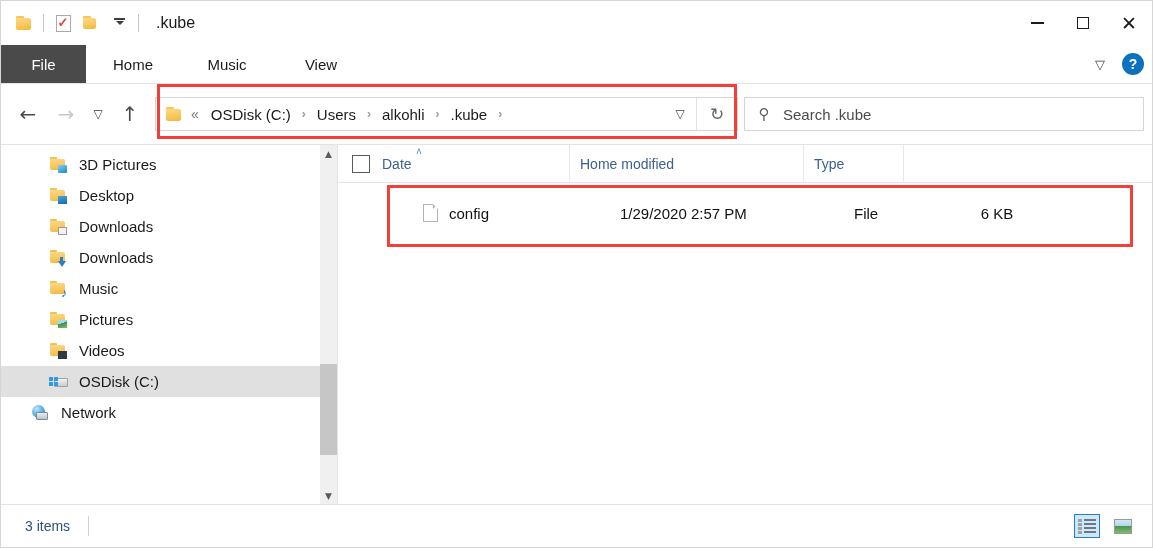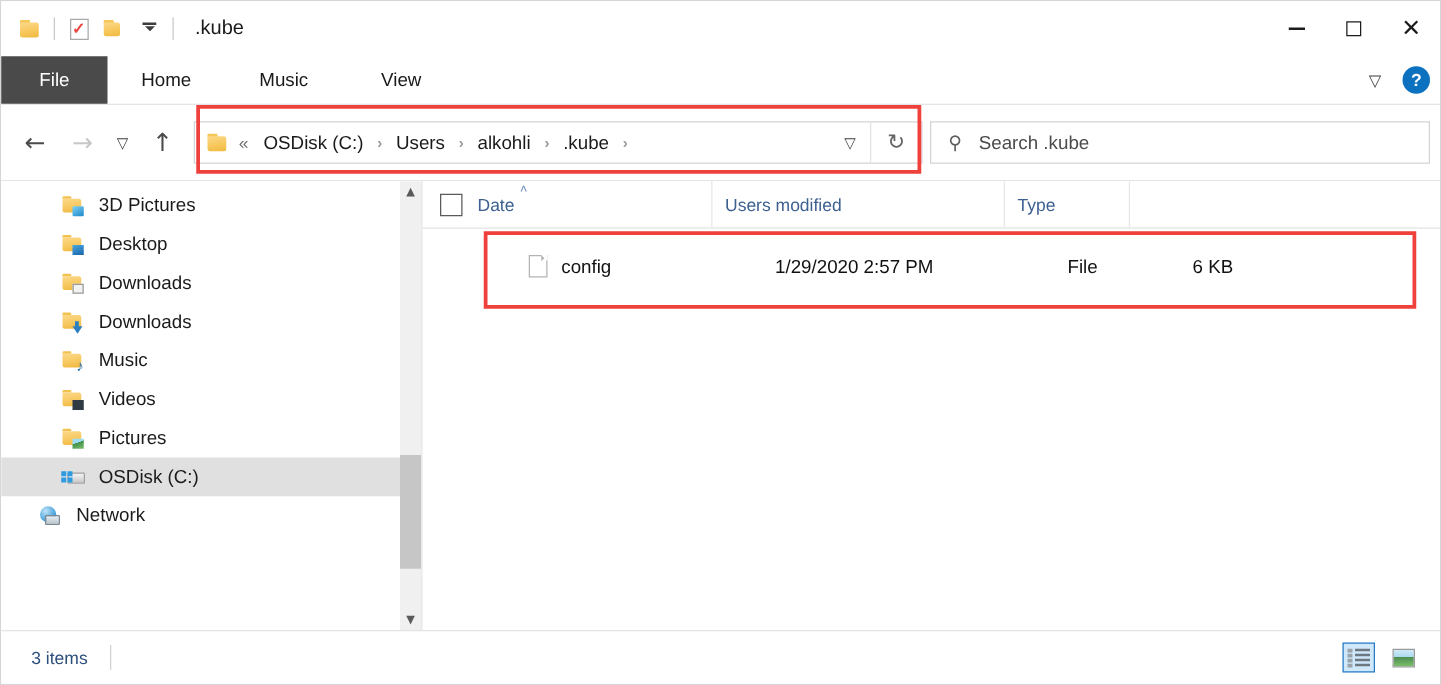--- a/index.html
+++ b/index.html
@@ -565,21 +565,21 @@
   }
   .cell {
     display: flex;
     align-items: center;
     height: 34px;
     box-sizing: border-box;
   }
   .cell.c-name { width: 232px; padding-left: 0; }
   .cell.c-date { width: 234px; padding-left: 10px; }
   .cell.c-type { width: 100px; padding-left: 10px; }
-  .cell.c-size { width: 133px; padding-left: 10px; justify-content: flex-start; padding-right: 37px; }
+  .cell.c-size { width: 133px; padding-left: 10px; justify-content: center; padding-right: 37px; }
   .file-ico {
     width: 15px; height: 18px;
     margin: 0 11px 0 45px;
     flex: none;
     position: relative;
     background: #ffffff;
     border: 1px solid #b4b4b4;
     box-sizing: border-box;
   }
   .file-ico::after {
@@ -791,31 +791,31 @@
           <span class="nav-ico">
               <span class="nf"></span>
               <span class="music-note">♪</span>
             </span>
           <span class="nav-label">Music</span>
         </div>
 
         <div class="navitem">
           <span class="nav-ico">
               <span class="nf"></span>
+              <span class="nf-badge b-pic"></span>
+            </span>
+          <span class="nav-label">Pictures</span>
+        </div>
+
+        <div class="navitem">
+          <span class="nav-ico">
+              <span class="nf"></span>
               <span class="nf-badge b-vid"></span>
             </span>
           <span class="nav-label">Videos</span>
-        </div>
-
-        <div class="navitem">
-          <span class="nav-ico">
-              <span class="nf"></span>
-              <span class="nf-badge b-pic"></span>
-            </span>
-          <span class="nav-label">Pictures</span>
         </div>
 
         <div class="navitem selected">
           <span class="nav-ico">
             <span class="drive-ico">
               <span class="body-d"></span>
               <span class="winlogo">
                   <i></i>
                   <i></i>
                   <i></i>
@@ -848,21 +848,21 @@
     </div>
 
     <div class="filepane">
       <div class="colhead">
         <div class="col c-name">
           <span class="hdr-check"></span>
           <span class="sort-caret">˄</span>
           <span>Date</span>
         </div>
         <div class="col c-date">
-          <span>Users modified</span>
+          <span>Home modified</span>
         </div>
         <div class="col c-type">
           <span>Type</span>
         </div>
         <div class="col c-pad"></div>
       </div>
 
       <div class="rows">
         <div class="row" style="margin-top:13px;margin-left:40px;">
           <div class="cell c-name">

